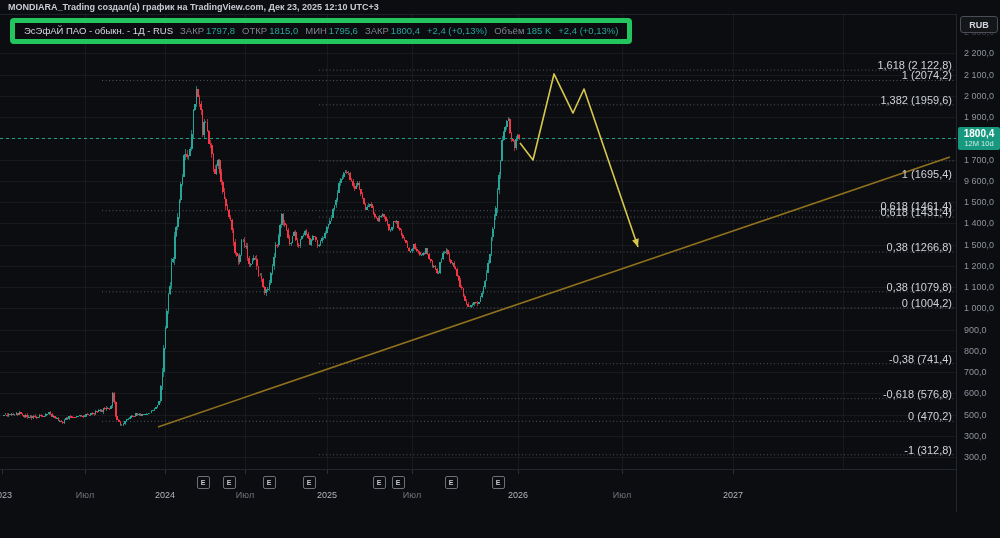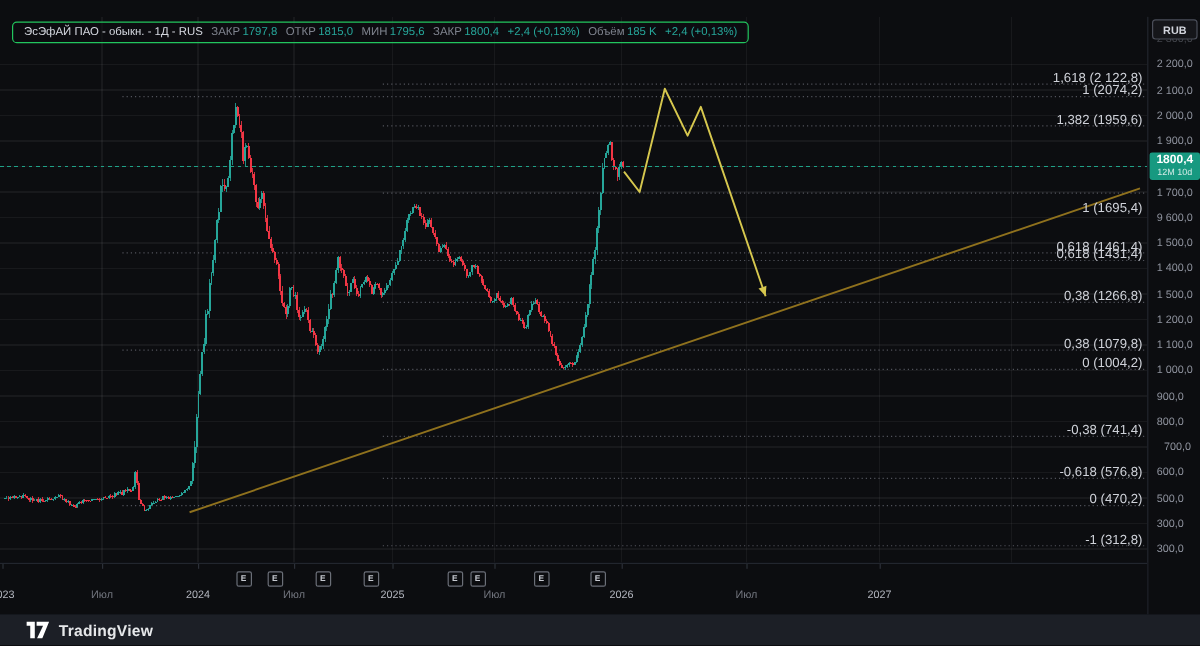--- a/index.html
+++ b/index.html
@@ -4,21 +4,21 @@
 <style>
   html,body{margin:0;padding:0;background:#0c0d10;overflow:hidden;}
   #app{position:relative;width:1000px;height:538px;background:#0c0d10;
        font-family:"Liberation Sans",sans-serif;color:#b2b5be;overflow:hidden;}
   
   #titlebar{position:absolute;left:0;top:0;width:100%;height:14px;
             border-bottom:1px solid #1d2129;display:flex;align-items:center;}
   #titlebar .t{margin-left:8px;font-size:9px;font-weight:700;color:#c8cbd3;white-space:nowrap;}
   
   #legend{position:absolute;left:10px;top:18px;z-index:6;display:inline-flex;align-items:center;
-          gap:7px;padding:2px 9px 3px 9px;border:1px solid #22c55e;border-radius:4px;
+          gap:7px;padding:2px 9px 3px 9px;border:5px solid #22c55e;border-radius:4px;
           font-size:9.5px;white-space:nowrap;background:rgba(12,13,16,.55);}
   #legend .sym{color:#d5d8e0;}
   #legend .lb{color:#7f838e;margin-right:2px;}
   #legend .vl{color:#26a69a;}
   .pair{display:inline-flex;align-items:baseline;}
   
   #chart{position:absolute;left:0;top:14px;width:956px;height:455px;overflow:hidden;}
   #plot-svg{position:absolute;left:0;top:0;}
   #fib-labels{position:absolute;left:0;top:0;width:956px;height:455px;pointer-events:none;}
   .fiblabel{position:absolute;right:4px;height:10px;line-height:10px;font-size:11px;
@@ -48,20 +48,23 @@
   #footer{position:absolute;left:0;top:512px;width:1000px;height:26px;background:#1c1f26;
           display:flex;align-items:center;}
   #footer .logo{margin-left:22px;display:flex;align-items:center;cursor:pointer;}
   #footer .brand{margin-left:8px;font-size:13px;font-weight:700;color:#e6e8ea;letter-spacing:.2px;}
 </style>
 </head>
 <body>
 
 <div id="app">
 
+  <div id="titlebar">
+    <span class="t">MONDIARA_Trading создал(а) график на TradingView.com, Дек 23, 2025 12:10 UTC+3</span>
+  </div>
 
   <div id="legend">
     <span class="sym">ЭсЭфАЙ ПАО - обыкн. - 1Д - RUS</span>
     <span class="pair">
         <span class="lb">ЗАКР</span>
         <span class="vl">1797,8</span>
       </span>
     <span class="pair">
         <span class="lb">ОТКР</span>
         <span class="vl">1815,0</span>
@@ -1494,21 +1497,21 @@
         <div class="ptick" style="top: 140.5px;">1 700,0</div>
         <div class="ptick" style="top: 161.75px;">9 600,0</div>
         <div class="ptick" style="top: 183px;">1 500,0</div>
         <div class="ptick" style="top: 204.25px;">1 400,0</div>
         <div class="ptick" style="top: 225.5px;">1 500,0</div>
         <div class="ptick" style="top: 246.75px;">1 200,0</div>
         <div class="ptick" style="top: 268px;">1 100,0</div>
         <div class="ptick" style="top: 289.25px;">1 000,0</div>
         <div class="ptick" style="top: 310.5px;">900,0</div>
         <div class="ptick" style="top: 331.75px;">800,0</div>
-        <div class="ptick" style="top: 353px; margin-left: 6px;">700,0</div>
+        <div class="ptick" style="top: 353px;">700,0</div>
         <div class="ptick" style="top: 374.25px;">600,0</div>
         <div class="ptick" style="top: 395.5px;">500,0</div>
         <div class="ptick" style="top: 416.75px;">300,0</div>
         <div class="ptick" style="top: 438px;">300,0</div>
       </div>
     <div id="price-badge">
       <div class="p">1800,4</div>
       <div class="c">12M 10d</div>
     </div>
   </div>
@@ -1535,23 +1538,14 @@
       <div class="ebadge" style="left: 196.5px;">E</div>
       <div class="ebadge" style="left: 222.5px;">E</div>
       <div class="ebadge" style="left: 262.5px;">E</div>
       <div class="ebadge" style="left: 302.5px;">E</div>
       <div class="ebadge" style="left: 372.5px;">E</div>
       <div class="ebadge" style="left: 391.5px;">E</div>
       <div class="ebadge" style="left: 444.5px;">E</div>
       <div class="ebadge" style="left: 491.5px;">E</div>
     </div>
 
-  <div id="footer">
-    <span class="logo">
-      <svg width="19" height="14" viewBox="0 0 19 14">
-        <path d="M0 0 H7 V14 H3.2 V3.5 H0 Z" fill="#ffffff"></path>
-        <path d="M8.5 0 H19 L13.2 14 H8.8 L13.9 3.5 H8.5 Z" fill="#ffffff"></path>
-      </svg>
-    </span>
-    <span class="brand">TradingView</span>
-  </div>
 
 </div>
 
 </body></html>

